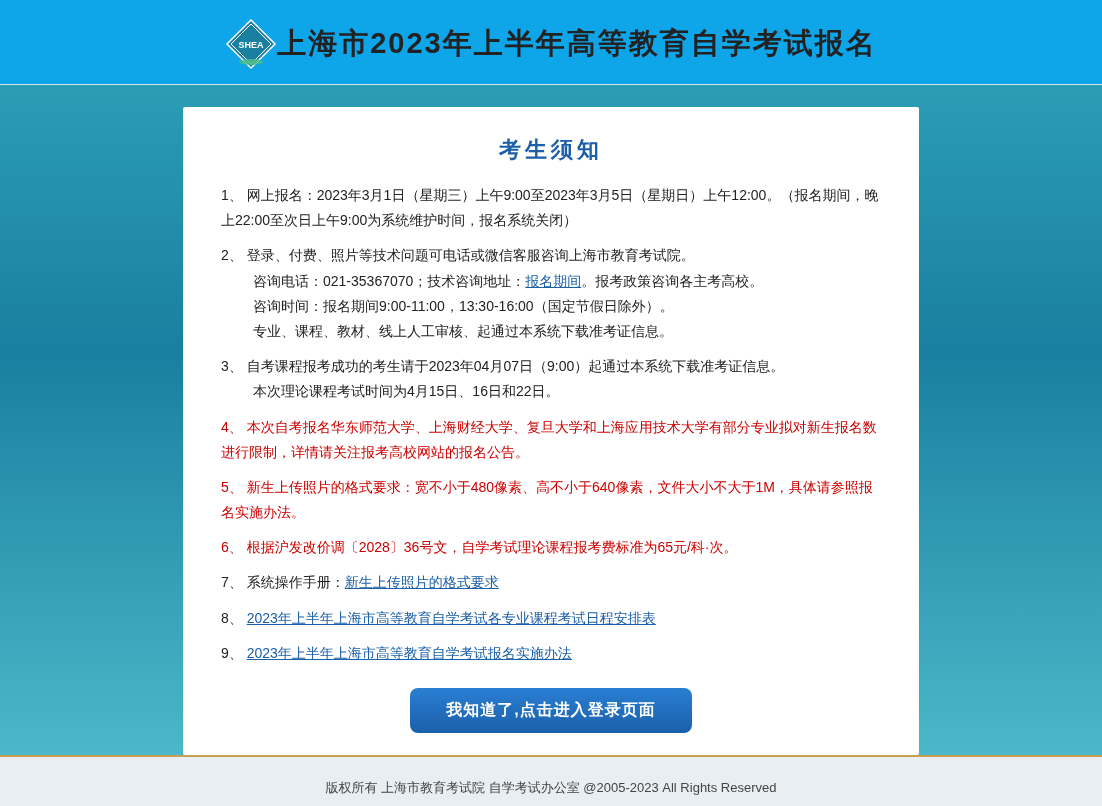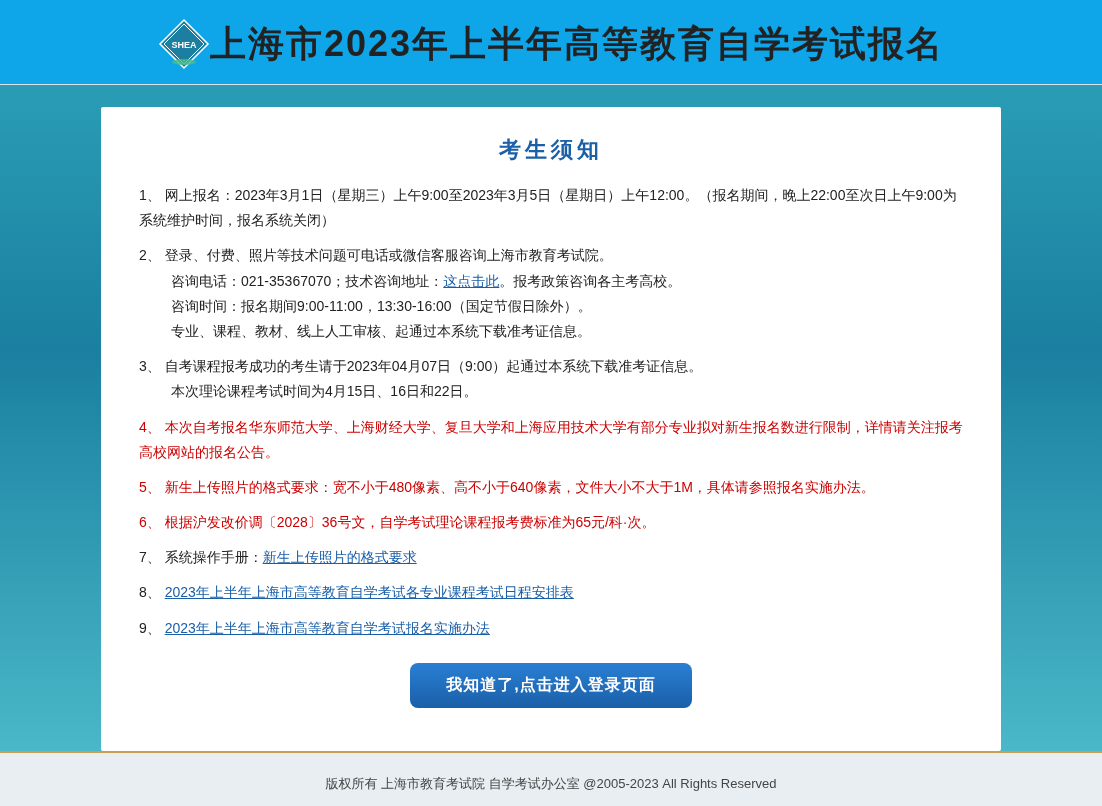--- a/index.html
+++ b/index.html
@@ -14,40 +14,40 @@
     
     .header {
       background: #0ea5e9;
       display: flex;
       align-items: center;
       justify-content: center;
       padding: 18px 0 14px 0;
       border-bottom: 1px solid #dde3e8;
     }
     .header-title {
-      font-size: 36px;
+      font-size: 29px;
       font-weight: bold;
       color: #222;
       letter-spacing: 2px;
     }
 
     
     .main-wrapper {
       display: flex;
       justify-content: center;
       background: linear-gradient(to bottom, #2a9db5 0%, #1a7fa0 40%, #4ab8c8 100%);
       padding: 22px 0 0 0;
       min-height: 620px;
     }
 
     
     .content-card {
       background: #fff;
-      width: 900px;
-      padding: 28px 38px 37px 38px;
+      width: 736px;
+      padding: 28px 38px 16px 38px;
       border-radius: 2px;
     }
 
     .notice-title {
       text-align: center;
       font-size: 22px;
       font-weight: bold;
       color: #1a5fa8;
       margin-bottom: 18px;
       letter-spacing: 4px;
@@ -133,21 +133,21 @@
 
       <div class="notice-item">
         <span>1、</span>
         <span>网上报名：2023年3月1日（星期三）上午9:00至2023年3月5日（星期日）上午12:00。（报名期间，晚上22:00至次日上午9:00为系统维护时间，报名系统关闭）</span>
       </div>
 
       <div class="notice-item">
         <span>2、</span>
         <span>登录、付费、照片等技术问题可电话或微信客服咨询上海市教育考试院。</span>
         <div class="indent">
-          <div>咨询电话：021-35367070；技术咨询地址：<span class="link-blue">这点击此</span>。报考政策咨询各主考高校。</div>
+          <div>咨询电话：021-35367070；技术咨询地址：<span class="link-blue">报名期间</span>。报考政策咨询各主考高校。</div>
           <div>咨询时间：报名期间9:00-11:00，13:30-16:00（国定节假日除外）。</div>
           <div>专业、课程、教材、线上人工审核、起通过本系统下载准考证信息。</div>
         </div>
       </div>
 
       <div class="notice-item">
         <span>3、</span>
         <span>自考课程报考成功的考生请于2023年04月07日（9:00）起通过本系统下载准考证信息。</span>
         <div class="indent">
           <div>本次理论课程考试时间为4月15日、16日和22日。</div>

